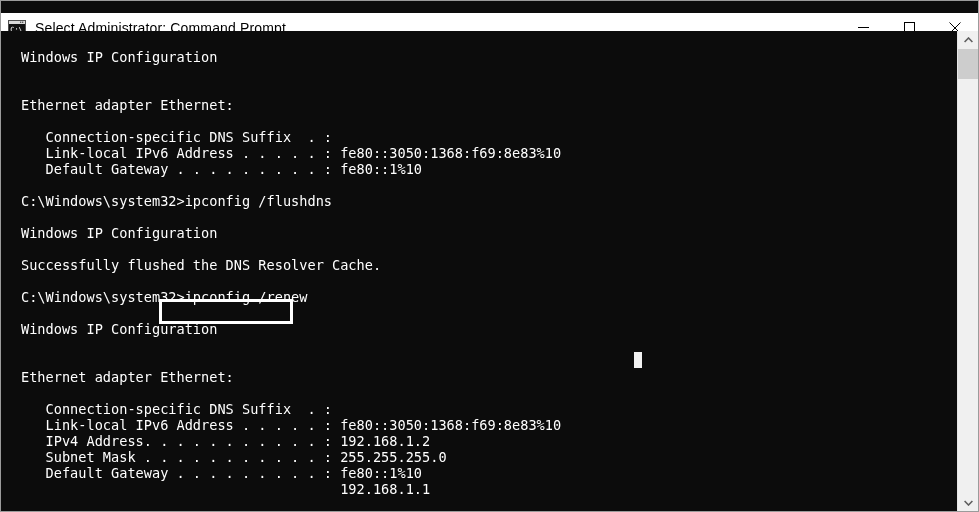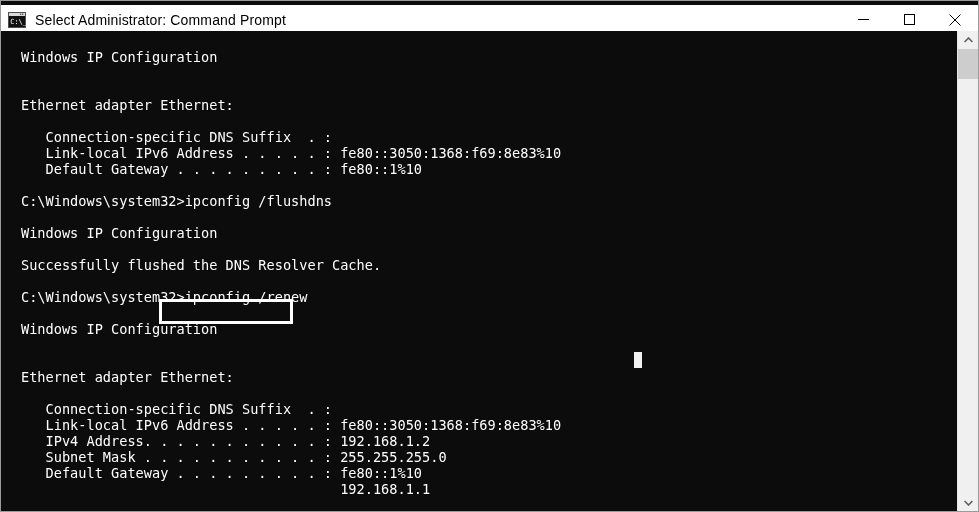--- a/index.html
+++ b/index.html
@@ -20,21 +20,21 @@
     height: 512px;
     box-sizing: border-box;
     border: 1px solid #9b9b9b;
     background: #0c0c0c;
     overflow: hidden;
   }
 
   
   .titlebar {
     position: absolute;
-    top: 4px; left: 0;
+    top: 12px; left: 0;
     width: 977px;
     height: 30px;
     background: #ffffff;
     border-bottom: 1px solid #dedede;
     display: flex;
     align-items: center;
     box-sizing: border-box;
   }
   .title-icon {
     width: 18px;

